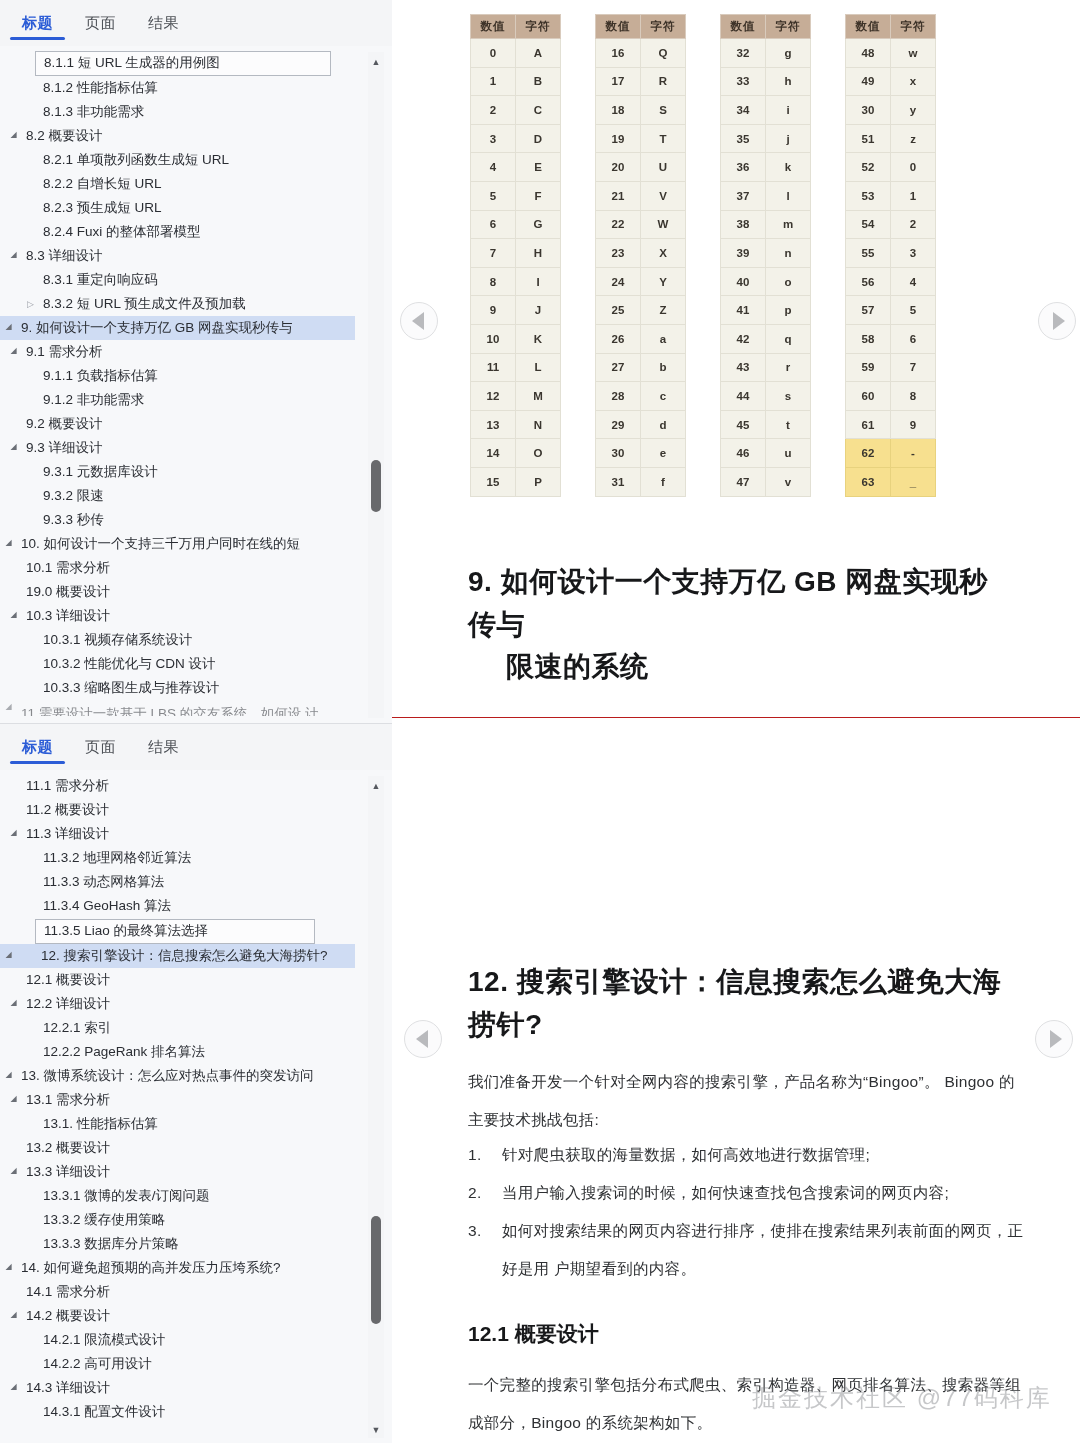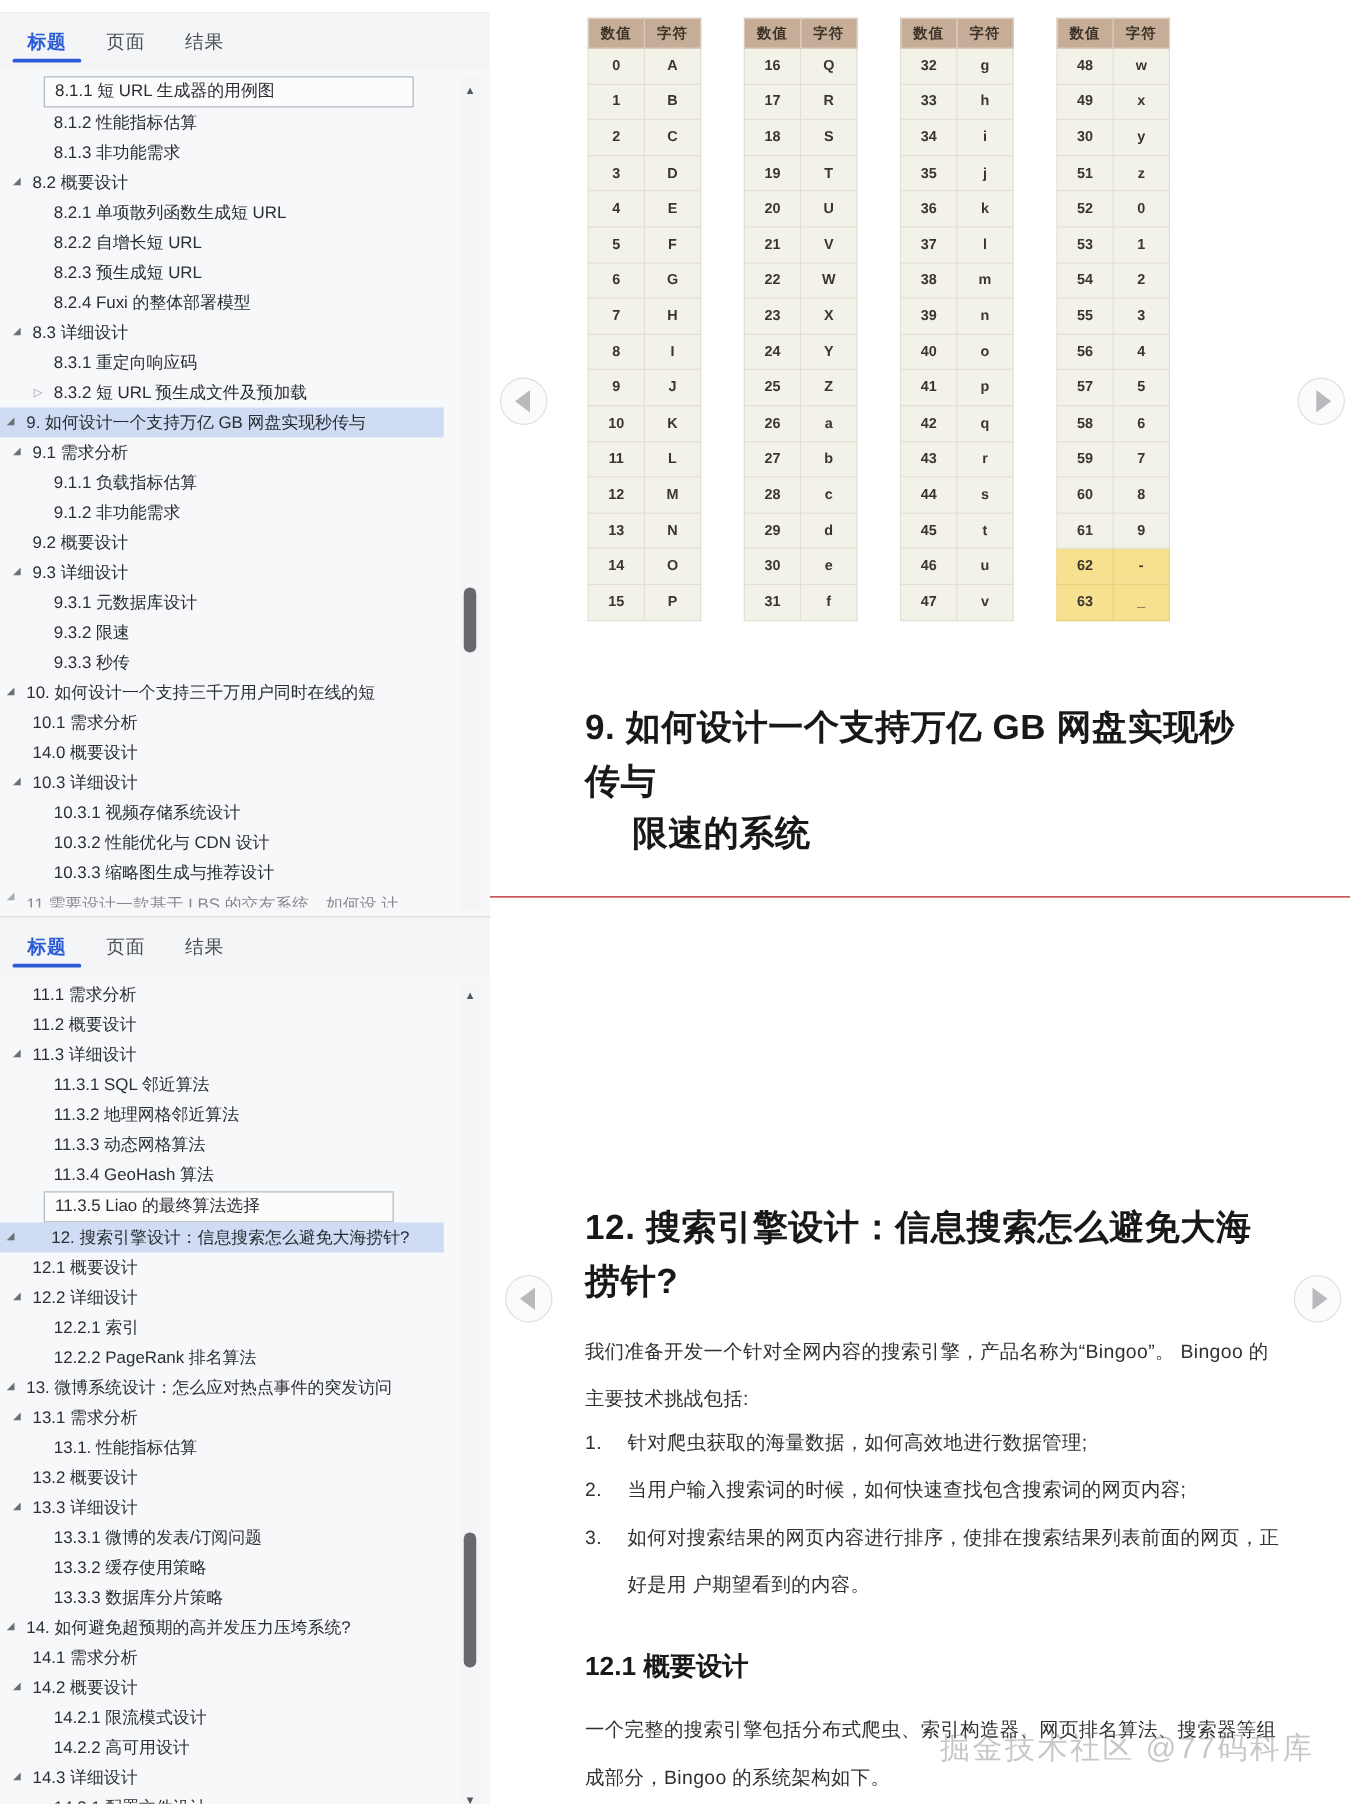--- a/index.html
+++ b/index.html
@@ -6,21 +6,21 @@
   html, body {
     width: 1080px; height: 1443px;
     background: #ffffff;
     font-family: "Liberation Sans", "DejaVu Sans", sans-serif;
     overflow: hidden;
   }
   .screen { position: relative; width: 1080px; height: 1443px; background: #fff; }
 
   
   .left-col {
-    position: absolute; left: 0; top: 10px; width: 392px; height: 1024px;
+    position: absolute; left: 0; top: 0; width: 392px; height: 1024px;
     background: #fdba74;
   }
   .toc-panel { position: relative; width: 392px; background: #f4f5f7; overflow: hidden; }
   .toc-panel.p1 { height: 723px; }
   .toc-panel.p2 { height: 720px; border-top: 1px solid #dcdee2; }
 
   .tabbar {
     position: relative; height: 46px; background: #f4f5f7;
     display: flex; align-items: center; padding-left: 6px;
   }
@@ -256,21 +256,21 @@
             <div class="toc-row ind-root">
               <span class="tw open" style="margin-left: 2px;"></span>
               <span class="lbl" style="padding-left: 6px;">10.   如何设计一个支持三千万用户同时在线的短</span>
             </div>
             <div class="toc-row ind0">
               <span class="tw "></span>
               <span class="lbl">10.1 需求分析</span>
             </div>
             <div class="toc-row ind0">
               <span class="tw "></span>
-              <span class="lbl">14.0 概要设计</span>
+              <span class="lbl">19.0 概要设计</span>
             </div>
             <div class="toc-row ind0">
               <span class="tw open"></span>
               <span class="lbl">10.3 详细设计</span>
             </div>
             <div class="toc-row ind1">
               <span class="tw "></span>
               <span class="lbl">10.3.1 视频存储系统设计</span>
             </div>
             <div class="toc-row ind1">
@@ -311,24 +311,20 @@
               <span class="tw "></span>
               <span class="lbl">11.1 需求分析</span>
             </div>
             <div class="toc-row ind0">
               <span class="tw "></span>
               <span class="lbl">11.2 概要设计</span>
             </div>
             <div class="toc-row ind0">
               <span class="tw open"></span>
               <span class="lbl">11.3 详细设计</span>
-            </div>
-            <div class="toc-row ind1">
-              <span class="tw "></span>
-              <span class="lbl">11.3.1 SQL 邻近算法</span>
             </div>
             <div class="toc-row ind1">
               <span class="tw "></span>
               <span class="lbl">11.3.2 地理网格邻近算法</span>
             </div>
             <div class="toc-row ind1">
               <span class="tw "></span>
               <span class="lbl">11.3.3 动态网格算法</span>
             </div>
             <div class="toc-row ind1">

